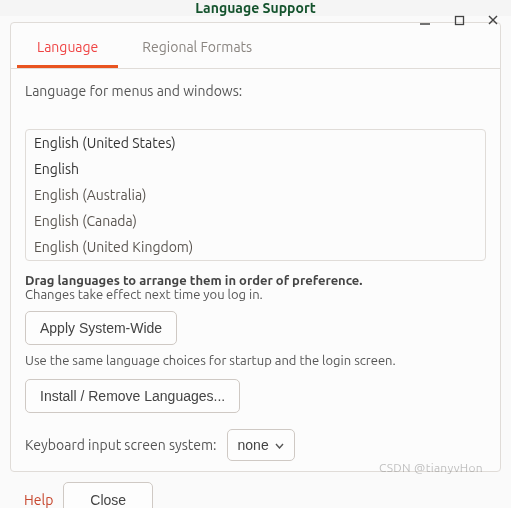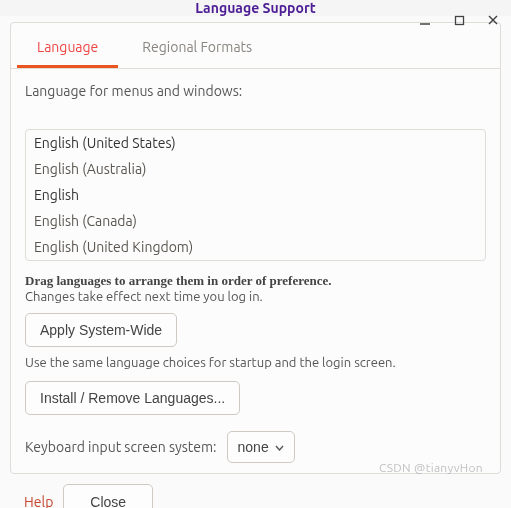--- a/index.html
+++ b/index.html
@@ -16,21 +16,21 @@
   }
   .window { width: 100%; height: 100%; display: flex; flex-direction: column; }
   .titlebar {
     height: 40px;
     display: flex;
     align-items: center;
     justify-content: center;
     position: relative;
     background: #f5f5f5;
   }
-  .titlebar-title { font-weight: 700; color: #4c1d95; }
+  .titlebar-title { font-weight: 700; color: #14532d; }
   .win-controls {
     position: absolute; right: 10px; top: 0; height: 40px;
     display: flex; align-items: center; gap: 18px;
   }
   .win-btn { width: 16px; height: 16px; display: flex; align-items: center; justify-content: center; color: #444; cursor: pointer; }
   .content {
     flex: 1;
     margin: 6px 10px 0 10px;
     background: #fcfcfc;
     border: 1px solid #e0dcd8;
@@ -61,21 +61,21 @@
     margin-bottom: 10px;
     margin-top: 24px;
   }
   .lang-item {
     padding: 5px 8px;
     font-size: 14px;
     color: #5a5550;
     cursor: move;
   }
   .lang-item.strong { color: #333; }
-  .hint-bold { font-weight: 700; color: #444; font-size: 13px; margin-top: 2px; font-family: Liberation Serif, serif; }
+  .hint-bold { font-weight: 700; color: #444; font-size: 13px; margin-top: 2px; }
   .hint-sub { font-size: 13px; color: #555; margin-bottom: 10px; }
   .btn {
     display: inline-flex;
     align-items: center;
     gap: 6px;
     padding: 8px 14px;
     background: #fdfdfd;
     border: 1px solid #cfc9c4;
     border-radius: 5px;
     font-size: 14px;
@@ -135,22 +135,22 @@
     <div class="tabs">
       <div class="tab active">Language</div>
       <div class="tab">Regional Formats</div>
     </div>
 
     <div class="pane">
       <div class="section-label">Language for menus and windows:</div>
 
       <div class="lang-list">
         <div class="lang-item strong">English (United States)</div>
+        <div class="lang-item strong">English</div>
         <div class="lang-item">English (Australia)</div>
-        <div class="lang-item strong">English</div>
         <div class="lang-item">English (Canada)</div>
         <div class="lang-item">English (United Kingdom)</div>
       </div>
 
       <div class="hint-bold">Drag languages to arrange them in order of preference.</div>
       <div class="hint-sub">Changes take effect next time you log in.</div>
 
       <div>
         <button class="btn">Apply System-Wide</button>
       </div>

